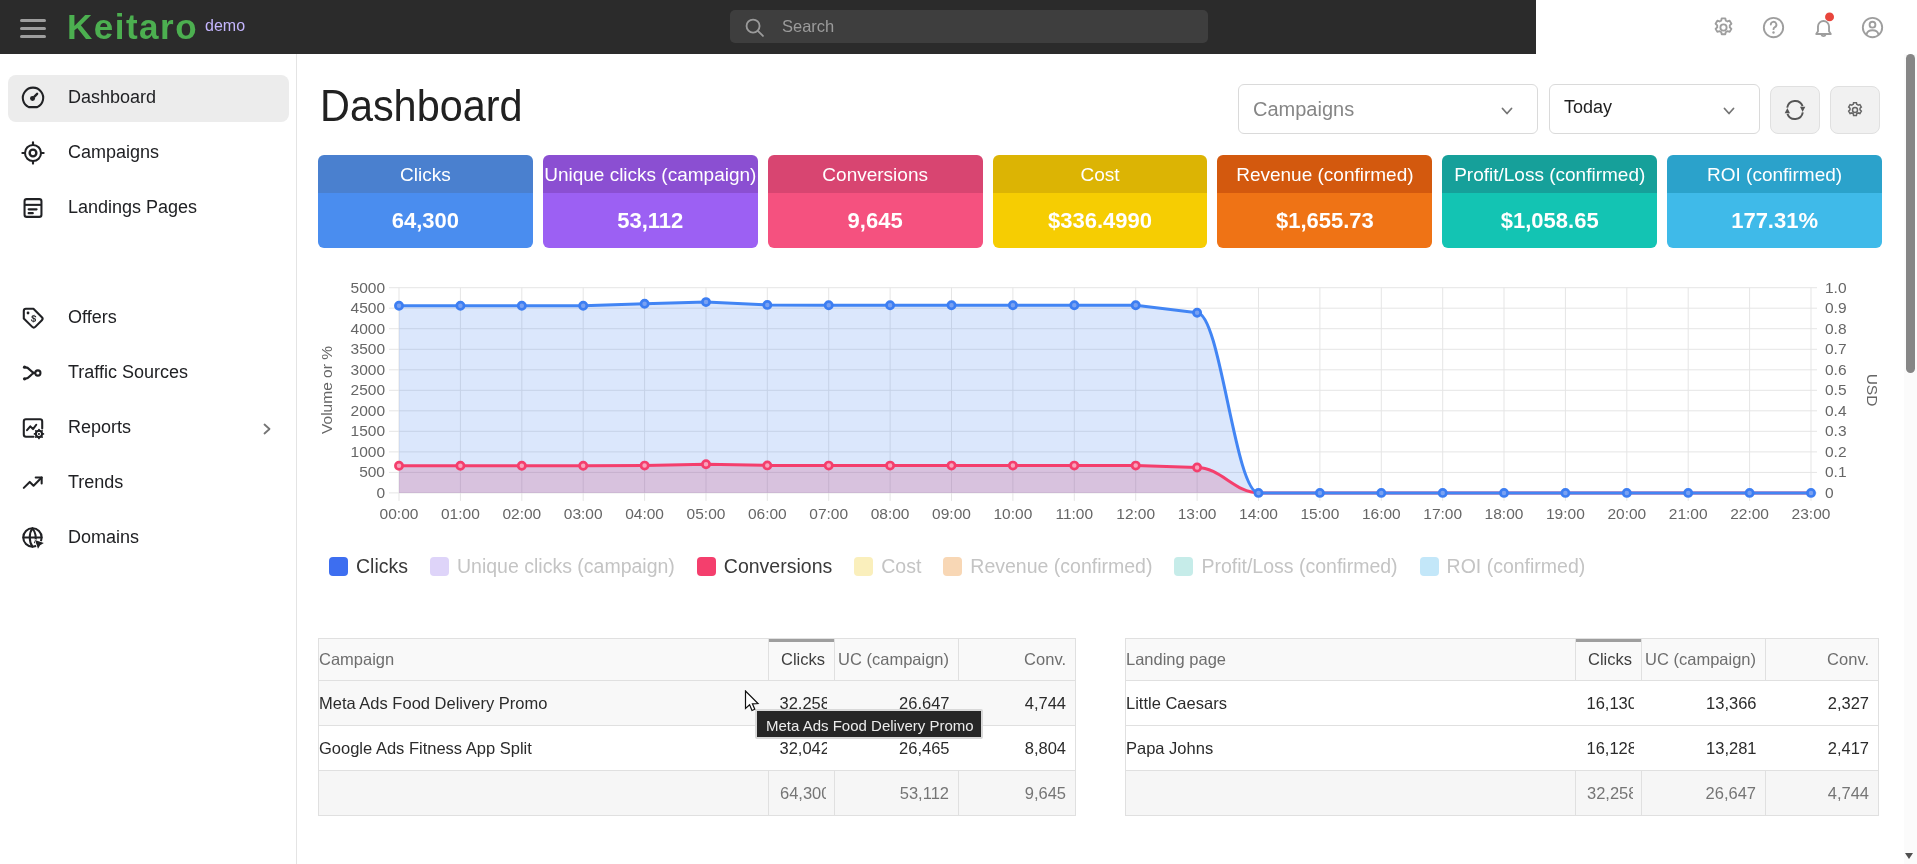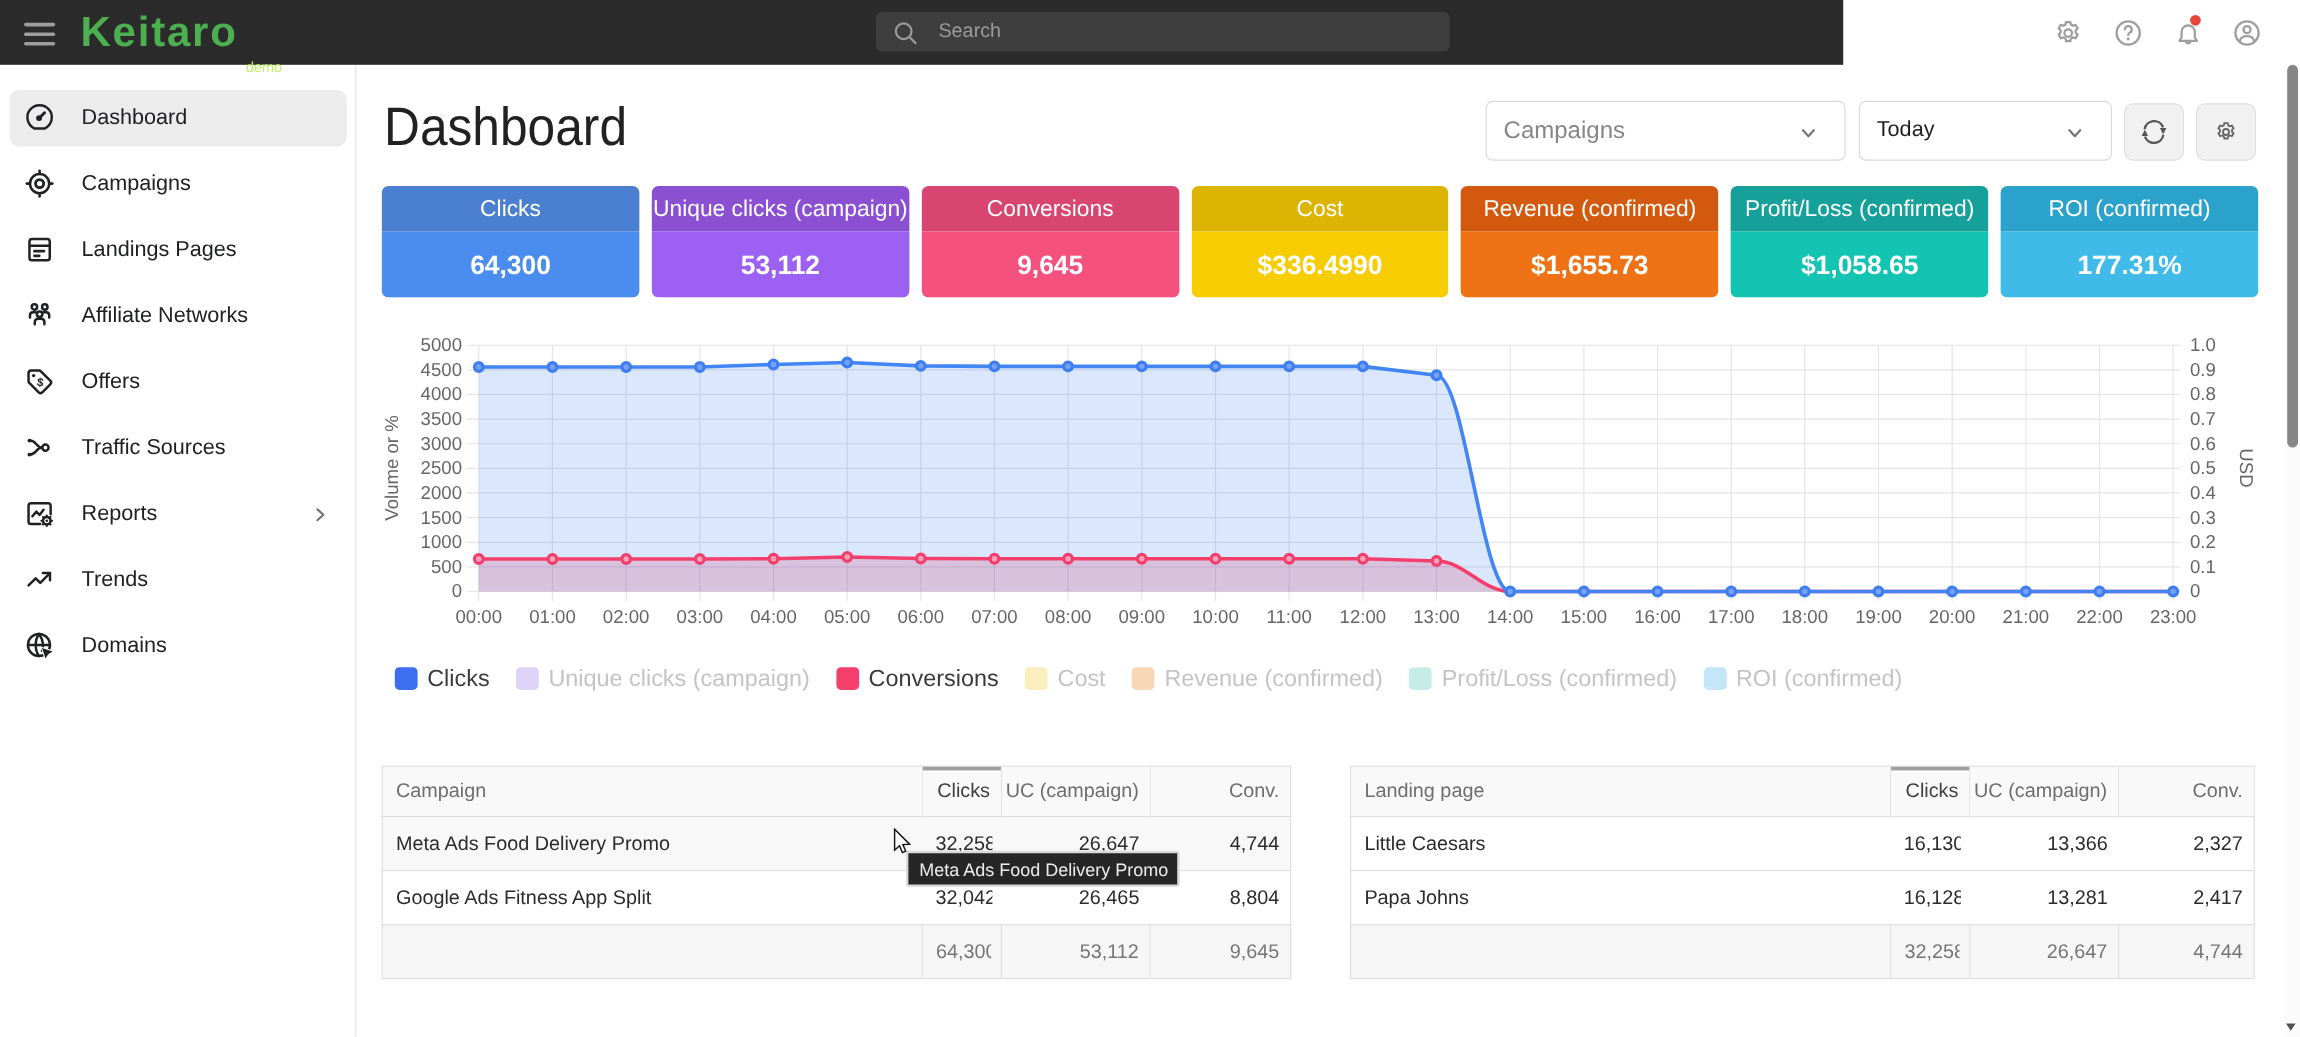--- a/index.html
+++ b/index.html
@@ -1,20 +1,20 @@
 <!DOCTYPE html>
 <html><head><meta charset="utf-8"><title>Dashboard</title>
 <style>
 * { margin:0; padding:0; box-sizing:border-box; }
 html,body { width:1917px; height:864px; overflow:hidden; font-family:"Liberation Sans",sans-serif; background:#fff; }
 .topbar { position:absolute; left:0; top:0; width:1536px; height:54px; background:#2b2b2b; z-index:10; }
 .burger { position:absolute; left:20px; top:19px; width:26px; }
 .burger div { height:3px; background:#9e9e9e; border-radius:2px; margin-bottom:5px; }
 .logo { position:absolute; left:67px; top:7px; font-size:35px; font-weight:bold; color:#4caf50; letter-spacing:1.5px; }
-.demo { position:absolute; left:205px; top:17px; font-size:12px; color:#bef264;margin-top:32px; }
+.demo { position:absolute; left:205px; top:17px; font-size:16px; color:#c4b5fd; }
 .search { position:absolute; left:730px; top:10px; width:478px; height:33px; background:#3e3e3e; border-radius:5px; }
 .search svg { position:absolute; left:13px; top:6px; }
 .search span { position:absolute; left:52px; top:7px; font-size:16.5px; color:#9b9b9b; }
 .ticon { position:absolute; top:15px; }
 .sidebar { position:absolute; left:0; top:54px; width:297px; height:810px; background:#fff; border-right:1px solid #e4e4e4; }
 .sitem { position:absolute; left:8px; width:281px; height:47px; border-radius:8px; }
 .sitem.active { background:#ececec; }
 .sicon { position:absolute; left:12px; top:10px; }
 .slabel { position:absolute; left:60px; top:12px; font-size:18px; color:#202124; }
 .chev { position:absolute; right:14px; top:16px; }
@@ -35,21 +35,21 @@
 .lgi { display:inline-block; margin:0 11px; font-size:19.5px; color:#c4c4c4; }
 .lgi.on { color:#3a3a3a; }
 .sq { display:inline-block; width:19px; height:19px; border-radius:4px; vertical-align:-3px; margin-right:8px; }
 .dt { position:absolute; top:638px; border-collapse:collapse; table-layout:fixed; font-size:16.5px; }
 .dt { border:1px solid #e0e0e0; }
 .dt th { border:1px solid #e0e0e0; }
 .dt td { border-top:1px solid #e0e0e0; }
 .dt th, .dt td { overflow:hidden; white-space:nowrap; }
 .dt th { height:42px; font-weight:400; color:#6e6e6e; font-size:16.5px; position:relative; background:#f9f9f9; }
 .dt td { height:45px; color:#2b2b2b; }
-.dt .c1 { text-align:left; padding-left:11px; }
+.dt .c1 { text-align:left; }
 .dt .num { text-align:right; padding-right:9px; }
 .dt th.sorted { color:#3f3f3f; }
 .sortbar { position:absolute; left:-1px; top:-1px; right:-1px; height:4px; background:#9e9e9e; }
 .dt .cl { text-align:left; padding:0 8px 0 11px; }
 .dt .cl div { overflow:hidden; }
 .dt .hov td { background:#f8f8f8; }
 .dt .tot td { background:#f6f6f6; color:#757575; border-left:1px solid #e0e0e0; border-right:1px solid #e0e0e0; }
 .scrollbar { position:absolute; right:0; top:54px; width:13px; height:810px; background:#fbfbfb; }
 .thumb { position:absolute; left:2px; top:0; width:9px; height:319px; background:#868686; border-radius:5px; }
 .sarrow { position:absolute; left:1px; bottom:5px; width:0; height:0; border-left:4.5px solid transparent; border-right:4.5px solid transparent; border-top:6px solid #505050; }
@@ -113,31 +113,20 @@
       <span class="slabel">Campaigns</span>
     </div>
 <div style="top:131px" class="sitem">
       <span class="sicon"><svg width="26" height="26" viewBox="0 0 24 24">
           <rect x="4.2" y="3.8" width="15.6" height="16.4" rx="2" fill="none" stroke="#202124" stroke-width="1.9" stroke-linecap="round" stroke-linejoin="round"></rect>
           <line x1="4.4" y1="9.1" x2="19.6" y2="9.1" stroke="#202124" stroke-width="1.9"></line>
           <line x1="8" y1="13.2" x2="15.3" y2="13.2" stroke="#202124" stroke-width="2" stroke-linecap="round"></line>
           <line x1="8" y1="16.8" x2="11.8" y2="16.8" stroke="#202124" stroke-width="2" stroke-linecap="round"></line>
         </svg></span>
       <span class="slabel">Landings Pages</span>
-    </div>
-<div style="top:186px" class="sitem">
-      <span class="sicon"><svg width="26" height="26" viewBox="0 0 24 24">
-          <circle cx="8" cy="5.4" r="2.1" fill="none" stroke="#202124" stroke-width="1.9" stroke-linecap="round" stroke-linejoin="round"></circle>
-          <circle cx="16" cy="5.4" r="2.1" fill="none" stroke="#202124" stroke-width="1.9" stroke-linecap="round" stroke-linejoin="round"></circle>
-          <circle cx="12" cy="10.9" r="2.1" fill="none" stroke="#202124" stroke-width="1.9" stroke-linecap="round" stroke-linejoin="round"></circle>
-          <path d="M8.8 9.4 H7.1 C5.5 9.4 4.6 10.3 4.6 11.9 V13.4" fill="none" stroke="#202124" stroke-width="1.9" stroke-linecap="round" stroke-linejoin="round"></path>
-          <path d="M15.2 9.4 H16.9 C18.5 9.4 19.4 10.3 19.4 11.9 V13.4" fill="none" stroke="#202124" stroke-width="1.9" stroke-linecap="round" stroke-linejoin="round"></path>
-          <path d="M8.3 18.6 V17 C8.3 15.3 9.3 14.4 11 14.4 H13 C14.7 14.4 15.7 15.3 15.7 17 V18.6" fill="none" stroke="#202124" stroke-width="1.9" stroke-linecap="round" stroke-linejoin="round"></path>
-        </svg></span>
-      <span class="slabel">Affiliate Networks</span>
     </div>
 <div style="top:241px" class="sitem">
       <span class="sicon"><svg width="26" height="26" viewBox="0 0 24 24">
           <path d="M3.5 5.5 C3.5 4.4 4.4 3.5 5.5 3.5 L12.4 3.5 L20.2 11.3 C21 12.1 21 13.3 20.2 14.1 L14.1 20.2 C13.3 21 12.1 21 11.3 20.2 L3.5 12.4 Z" fill="none" stroke="#202124" stroke-width="1.9" stroke-linecap="round" stroke-linejoin="round"></path>
           <circle cx="7.4" cy="7.4" r="1.3" fill="#202124"></circle>
           <text x="12.6" y="15.6" font-family="Liberation Sans" font-size="9" font-weight="bold" fill="#202124" text-anchor="middle" transform="rotate(8 12.6 12.6)">$</text>
         </svg></span>
       <span class="slabel">Offers</span>
     </div>
 <div style="top:296px" class="sitem">

